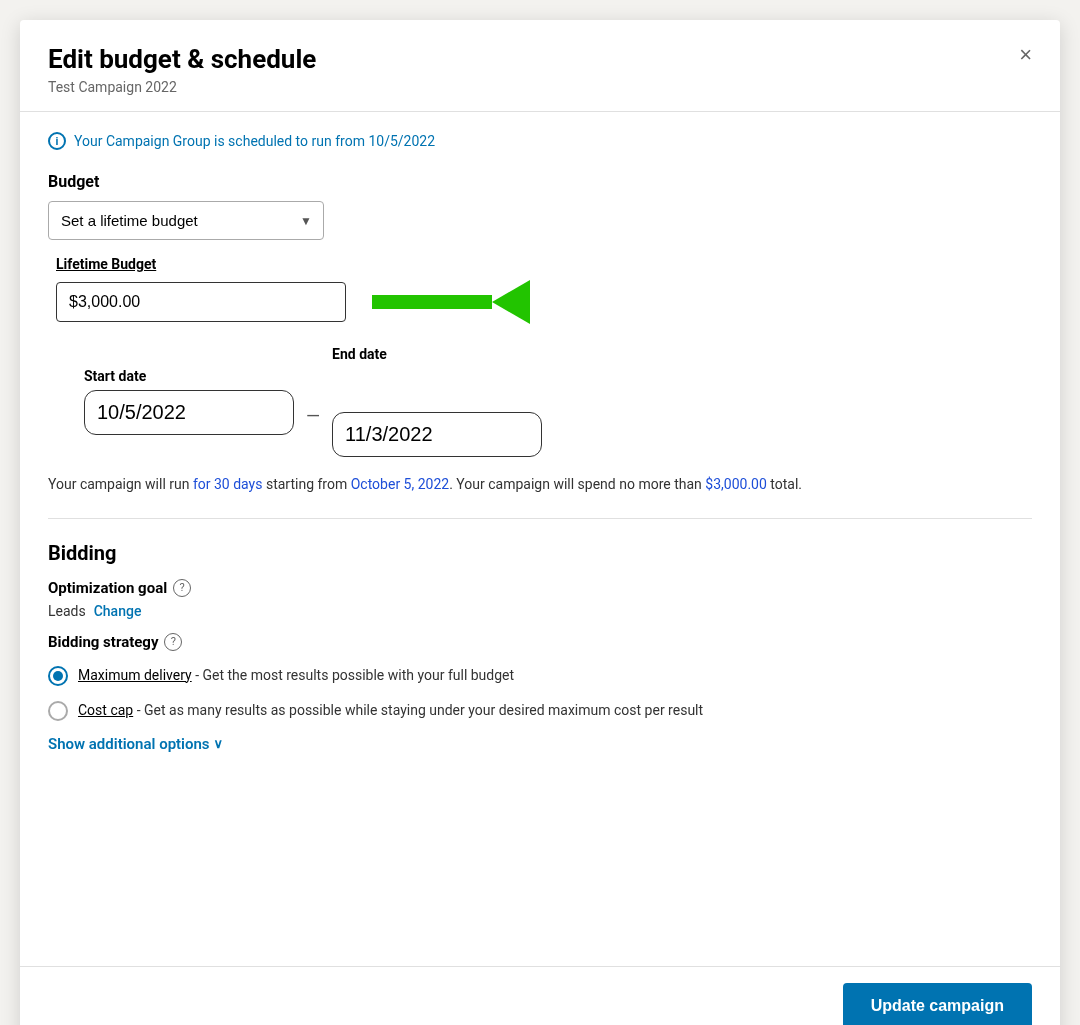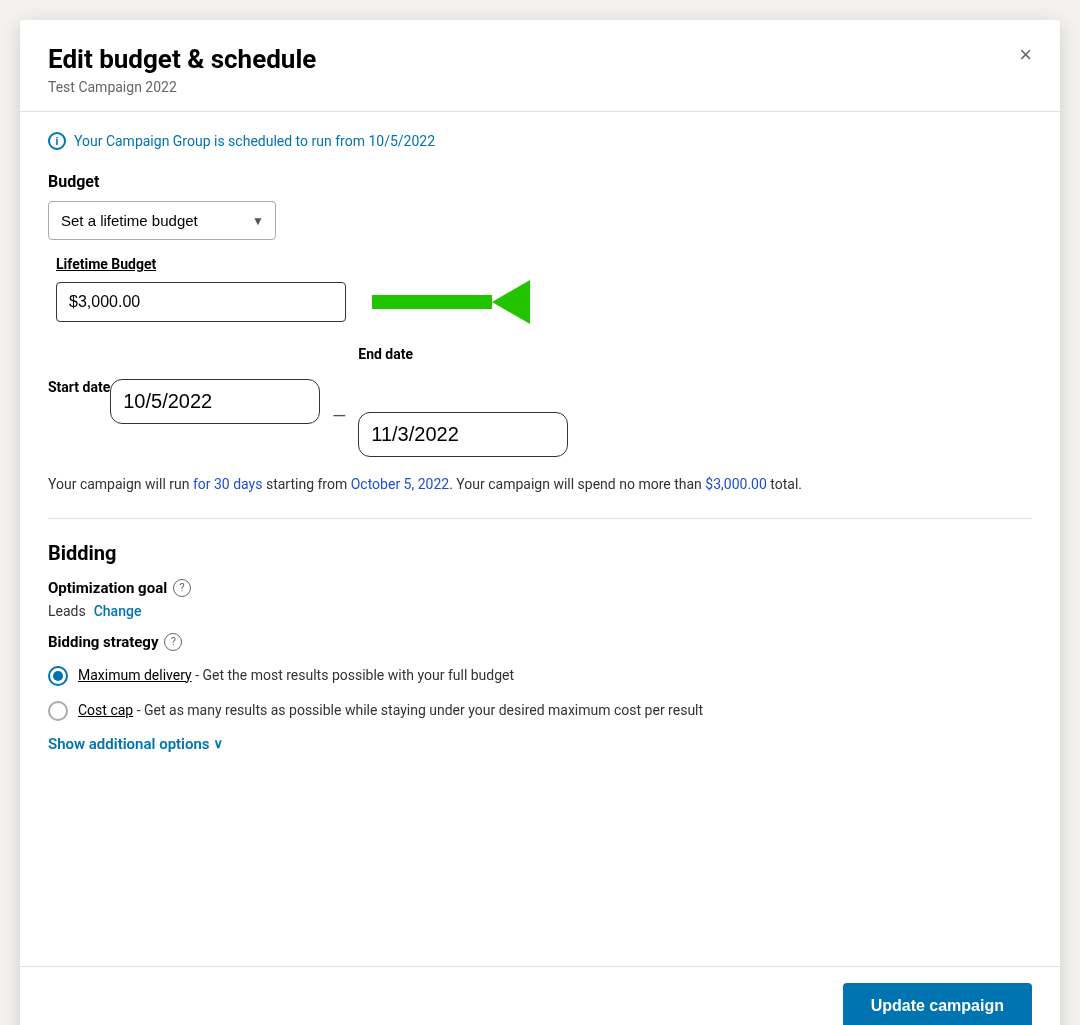--- a/index.html
+++ b/index.html
@@ -80,21 +80,21 @@
       font-weight: 700;
       color: #000;
       margin-bottom: 10px;
     }
     .budget-section {
       margin-bottom: 18px;
     }
     .select-wrapper {
       position: relative;
       display: inline-block;
-      width: 228px;
+      width: 276px;
     }
     .select-wrapper select {
       width: 100%;
       padding: 10px 36px 10px 12px;
       font-size: 15px;
       border: 1px solid #aaa;
       border-radius: 4px;
       appearance: none;
       background: #fff;
       cursor: pointer;
@@ -160,20 +160,22 @@
       margin-bottom: 6px;
     }
     .date-row {
       display: flex;
       align-items: center;
       gap: 0;
       margin-top: 6px;
     }
     .date-group {
       display: flex;
+      flex-direction: column;
+      margin-left: 36px;
     }
     .date-label {
       font-size: 14px;
       font-weight: 700;
       color: #000;
       margin-bottom: 6px;
     }
     .date-input {
       width: 210px;
       padding: 10px 12px;

